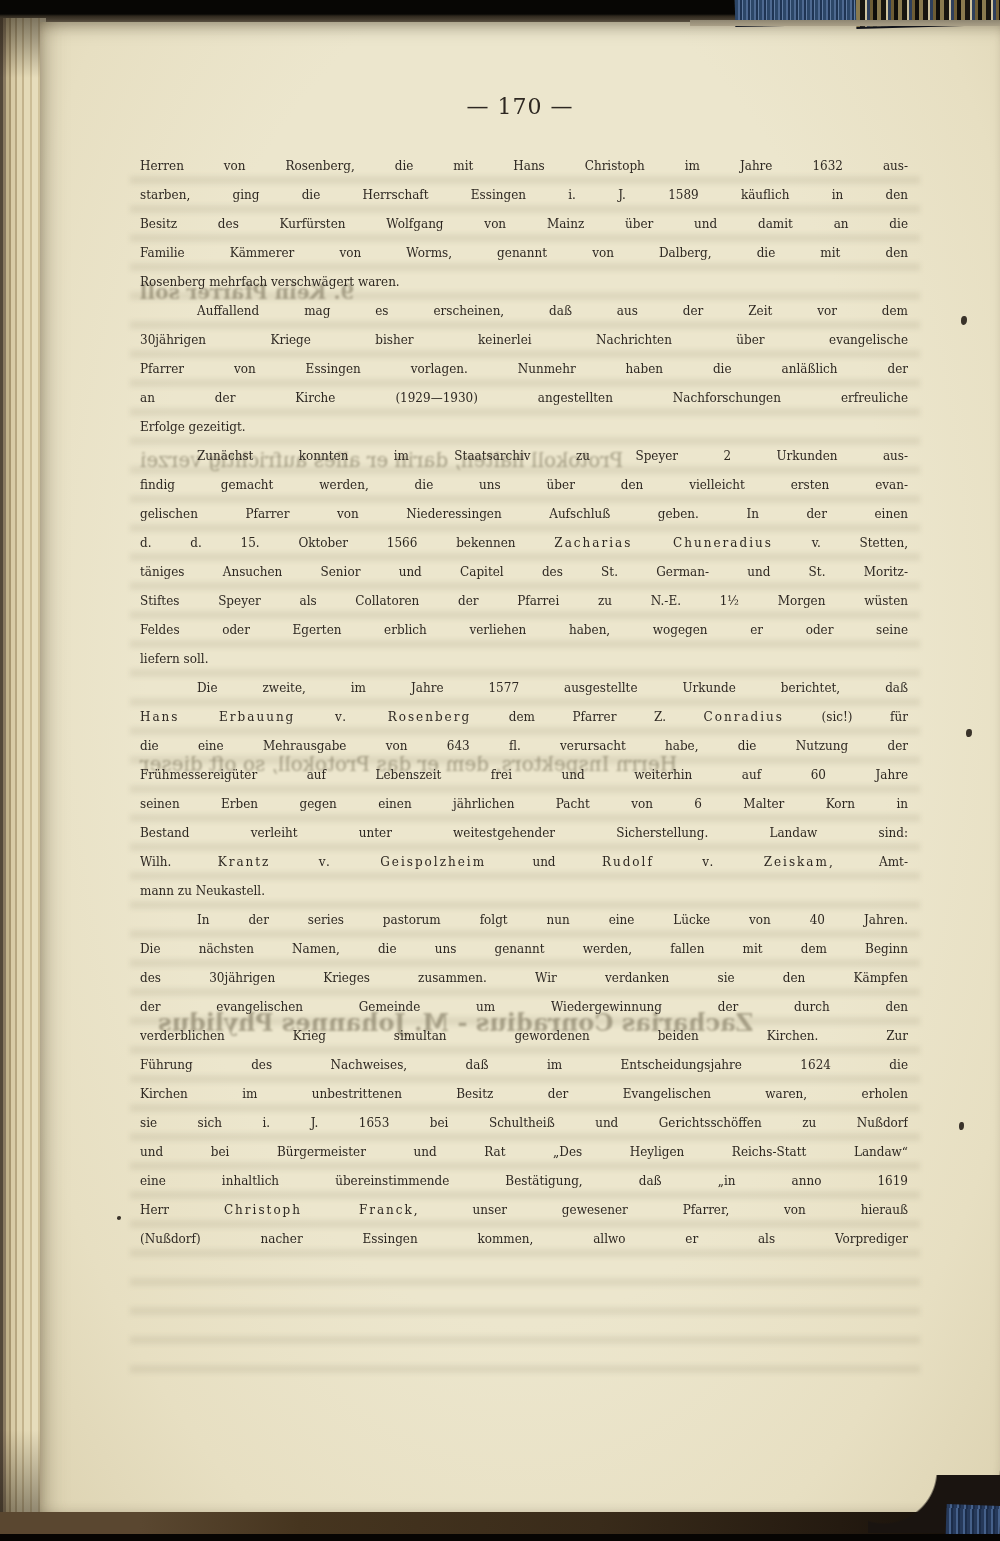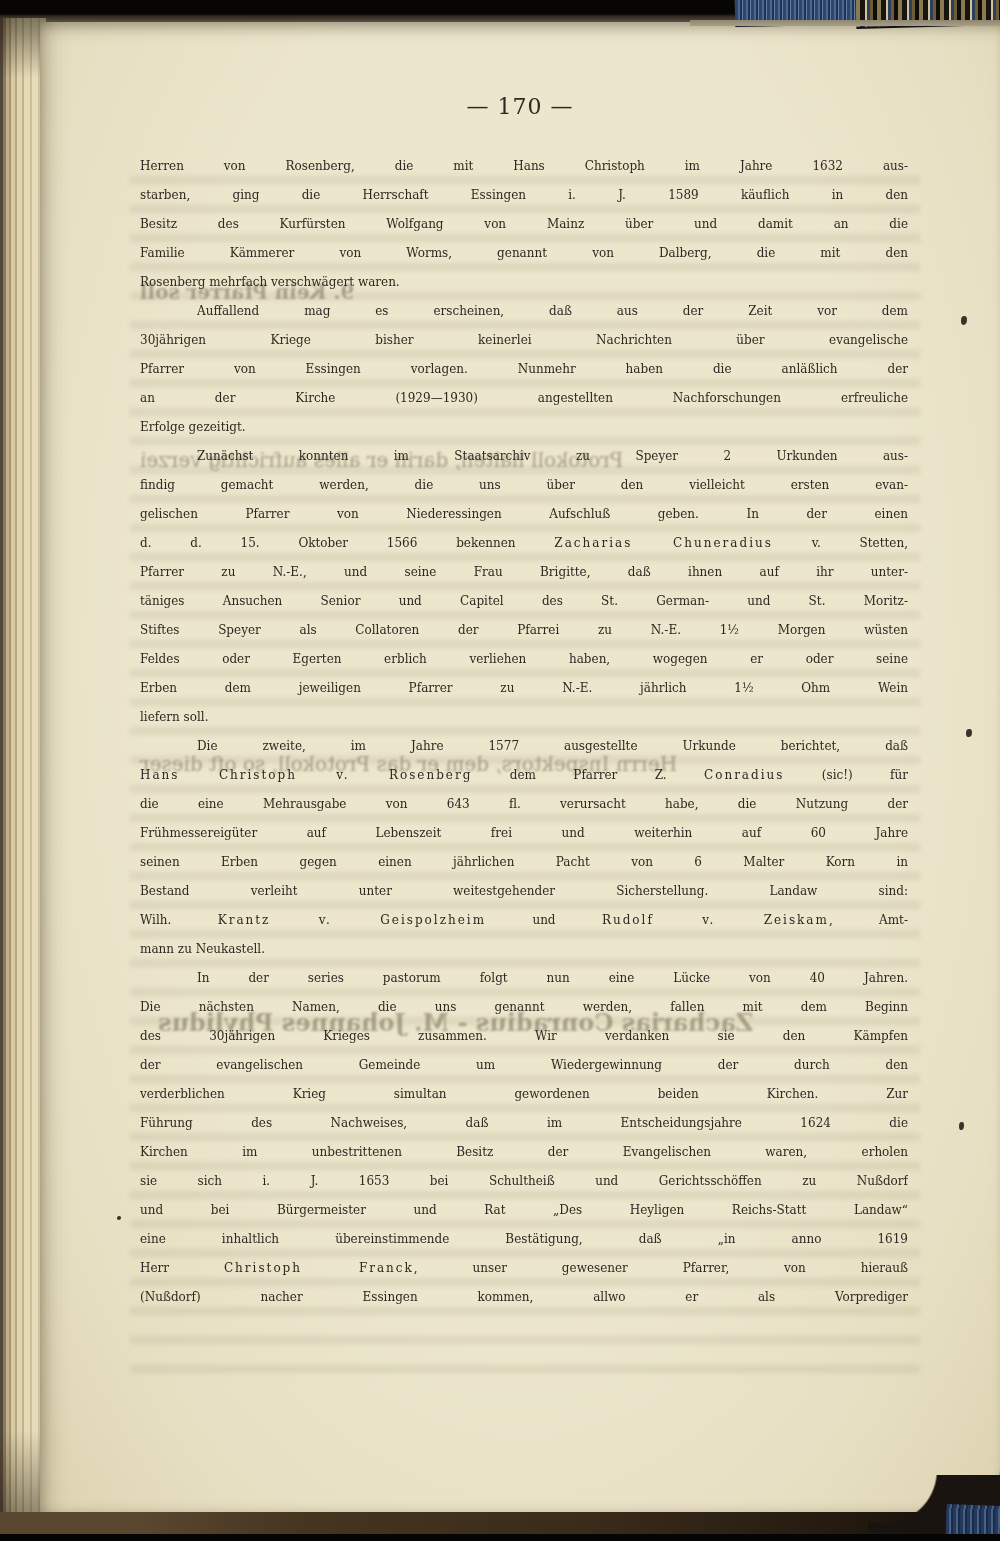--- a/index.html
+++ b/index.html
@@ -145,28 +145,26 @@
       <div class="line end"><span>Rosenberg mehrfach verschwägert waren.</span></div>
       <div class="line ind"><span>Auffallend mag es erscheinen, daß aus der Zeit vor dem</span></div>
       <div class="line"><span>30jährigen Kriege bisher keinerlei Nachrichten über evangelische</span></div>
       <div class="line"><span>Pfarrer von Essingen vorlagen.  Nunmehr haben die anläßlich der</span></div>
       <div class="line"><span>an der Kirche (1929—1930) angestellten Nachforschungen erfreuliche</span></div>
       <div class="line end"><span>Erfolge gezeitigt.</span></div>
       <div class="line ind"><span>Zunächst konnten im Staatsarchiv zu Speyer 2 Urkunden aus-</span></div>
       <div class="line"><span>findig gemacht werden, die uns über den vielleicht ersten evan-</span></div>
       <div class="line"><span>gelischen Pfarrer von Niederessingen Aufschluß geben.  In der einen</span></div>
       <div class="line"><span>d. d. 15. Oktober 1566 bekennen </span><span class="sp">Zacharias Chuneradius</span><span> v. Stetten,</span></div>
-      <div class="line"><span>Pfarrer zu N.-E., und seine Frau Brigitte, daß ihnen auf ihr unter-</span></div>
       <div class="line"><span>täniges Ansuchen Senior und Capitel des St. German- und St. Moritz-</span></div>
       <div class="line"><span>Stiftes Speyer als Collatoren der Pfarrei zu N.-E. 1½ Morgen wüsten</span></div>
       <div class="line"><span>Feldes oder Egerten erblich verliehen haben, wogegen er oder seine</span></div>
-      <div class="line"><span>Erben dem jeweiligen Pfarrer zu N.-E. jährlich 1½ Ohm Wein</span></div>
       <div class="line end"><span>liefern soll.</span></div>
       <div class="line ind"><span>Die zweite, im Jahre 1577 ausgestellte Urkunde berichtet, daß</span></div>
-      <div class="line"><span class="sp">Hans Christoph v. Rosenberg</span><span> dem Pfarrer Z. </span><span class="sp">Conradius</span><span> (sic!) für</span></div>
+      <div class="line"><span class="sp">Hans Erbauung v. Rosenberg</span><span> dem Pfarrer Z. </span><span class="sp">Conradius</span><span> (sic!) für</span></div>
       <div class="line"><span>die eine Mehrausgabe von 643 fl. verursacht habe, die Nutzung der</span></div>
       <div class="line"><span>Frühmessereigüter auf Lebenszeit frei und weiterhin auf 60 Jahre</span></div>
       <div class="line"><span>seinen Erben gegen einen jährlichen Pacht von 6 Malter Korn in</span></div>
       <div class="line"><span>Bestand verleiht unter weitestgehender Sicherstellung.  Landaw sind:</span></div>
       <div class="line"><span>Wilh. </span><span class="sp">Krantz v. Geispolzheim</span><span> und </span><span class="sp">Rudolf v. Zeiskam</span><span>, Amt-</span></div>
       <div class="line end"><span>mann zu Neukastell.</span></div>
       <div class="line ind"><span>In der series pastorum folgt nun eine Lücke von 40 Jahren.</span></div>
       <div class="line"><span>Die nächsten Namen, die uns genannt werden, fallen mit dem Beginn</span></div>
       <div class="line"><span>des 30jährigen Krieges zusammen.  Wir verdanken sie den Kämpfen</span></div>
       <div class="line"><span>der evangelischen Gemeinde um Wiedergewinnung der durch den</span></div>

